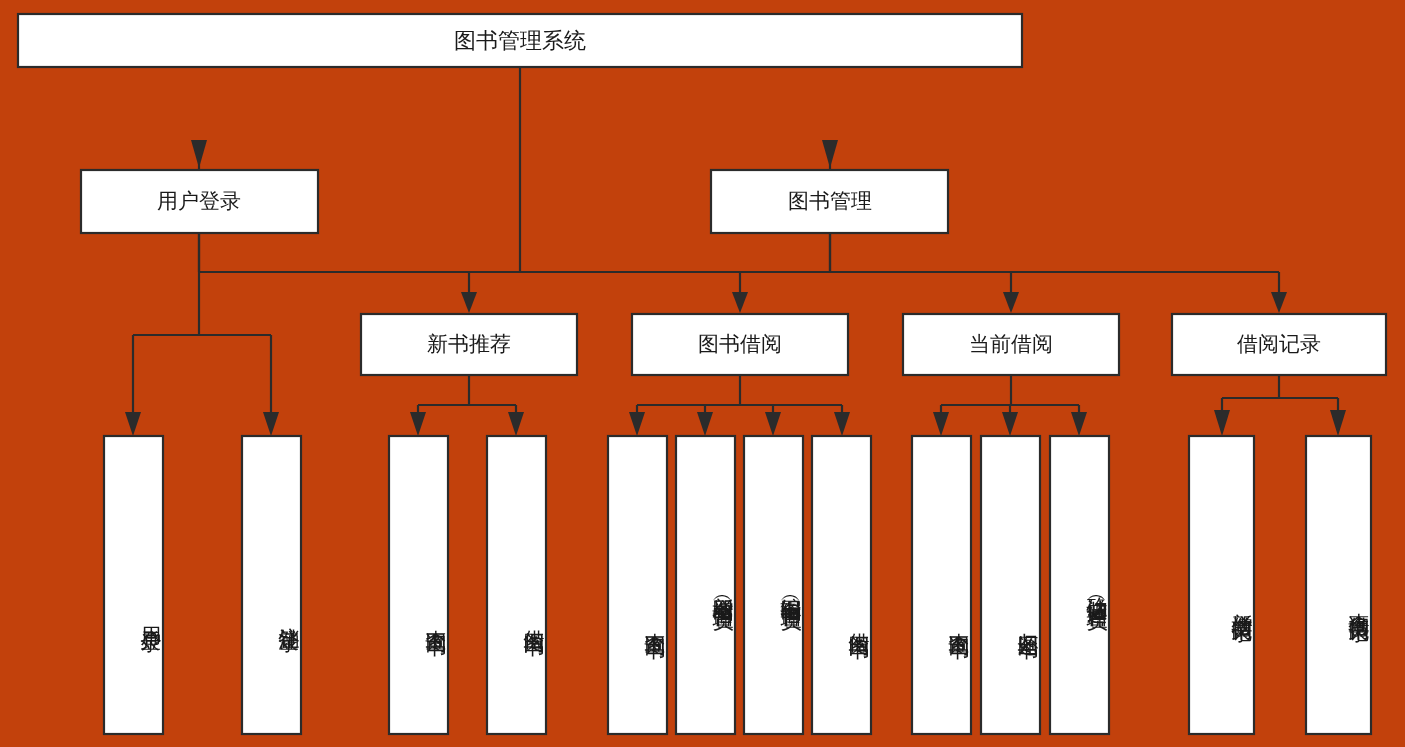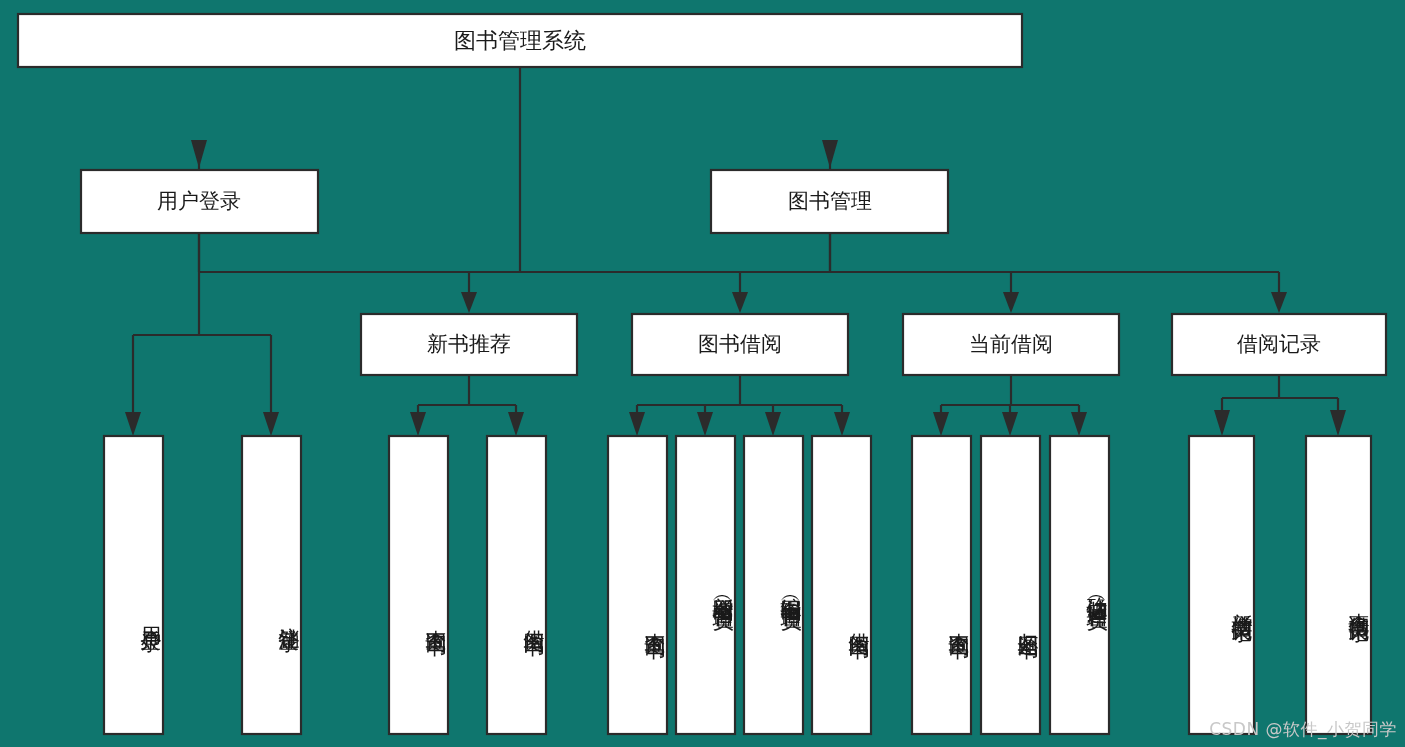--- a/index.html
+++ b/index.html
@@ -11,21 +11,21 @@
   body {
     width: 1405px;
     height: 747px;
     font-family: "DejaVu Sans", "Liberation Sans", sans-serif;
     overflow: hidden;
   }
   #diagram-root {
     position: relative;
     width: 1405px;
     height: 747px;
-    background: #0f766e;
+    background: #c2410c;
   }
   svg#flow-svg {
     position: absolute;
     top: 0;
     left: 0;
     width: 1405px;
     height: 747px;
     display: block;
   }
   .node-rect {
@@ -230,15 +230,14 @@
   <div class="vert-text" style="left:744px; top:443px; width:59px; height:291px;">编辑图书（管理员）</div>
   <div class="vert-text" style="left:812px; top:505px; width:59px; height:229px;">借阅图书</div>
 
   <div class="vert-text" style="left:912px; top:505px; width:59px; height:229px;">查询图书</div>
   <div class="vert-text" style="left:981px; top:505px; width:59px; height:229px;">归还图书</div>
   <div class="vert-text" style="left:1050px; top:443px; width:59px; height:291px;">确认归还（管理员）</div>
 
   <div class="vert-text" style="left:1189px; top:470px; width:65px; height:264px;">新增借阅记录</div>
   <div class="vert-text" style="left:1306px; top:470px; width:65px; height:264px;">查询借阅记录</div>
 
-  <div id="watermark">CSDN @软件_小贺同学</div>
 
 </div>
 
 </body></html>

